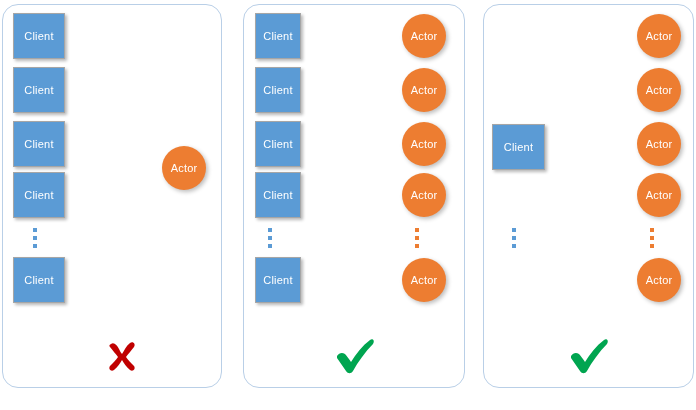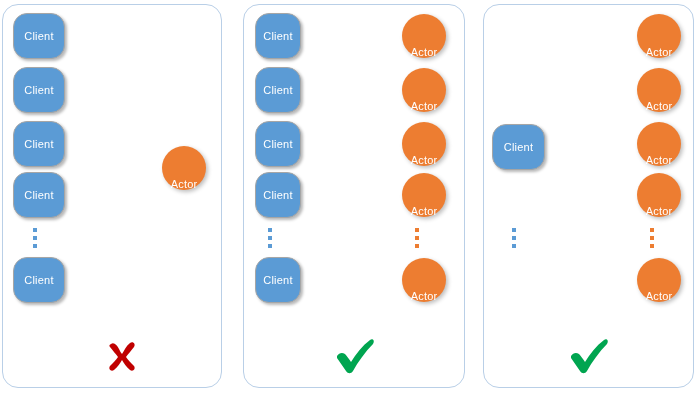--- a/index.html
+++ b/index.html
@@ -31,32 +31,30 @@
   .node {
     position: absolute;
     box-sizing: border-box;
     display: flex;
     align-items: center;
     justify-content: center;
     color: #ffffff;
     font-size: 11px;
     letter-spacing: .2px;
     user-select: none;
-    border-radius: 14px;
   }
   .client {
     background: #5b9bd5;
     border: 1px solid #a6a6a6;
     box-shadow: 2px 2px 3px rgba(0,0,0,0.28);
   }
   .actor {
     background: #ed7d31;
     border-radius: 50%;
     box-shadow: 2px 2px 4px rgba(0,0,0,0.26);
-    align-items: flex-end;
   }
   .ellipsis {
     position: absolute;
     display: flex;
     flex-direction: column;
     gap: 4px;
     align-items: center;
   }
   .ellipsis i {
     display: block;

